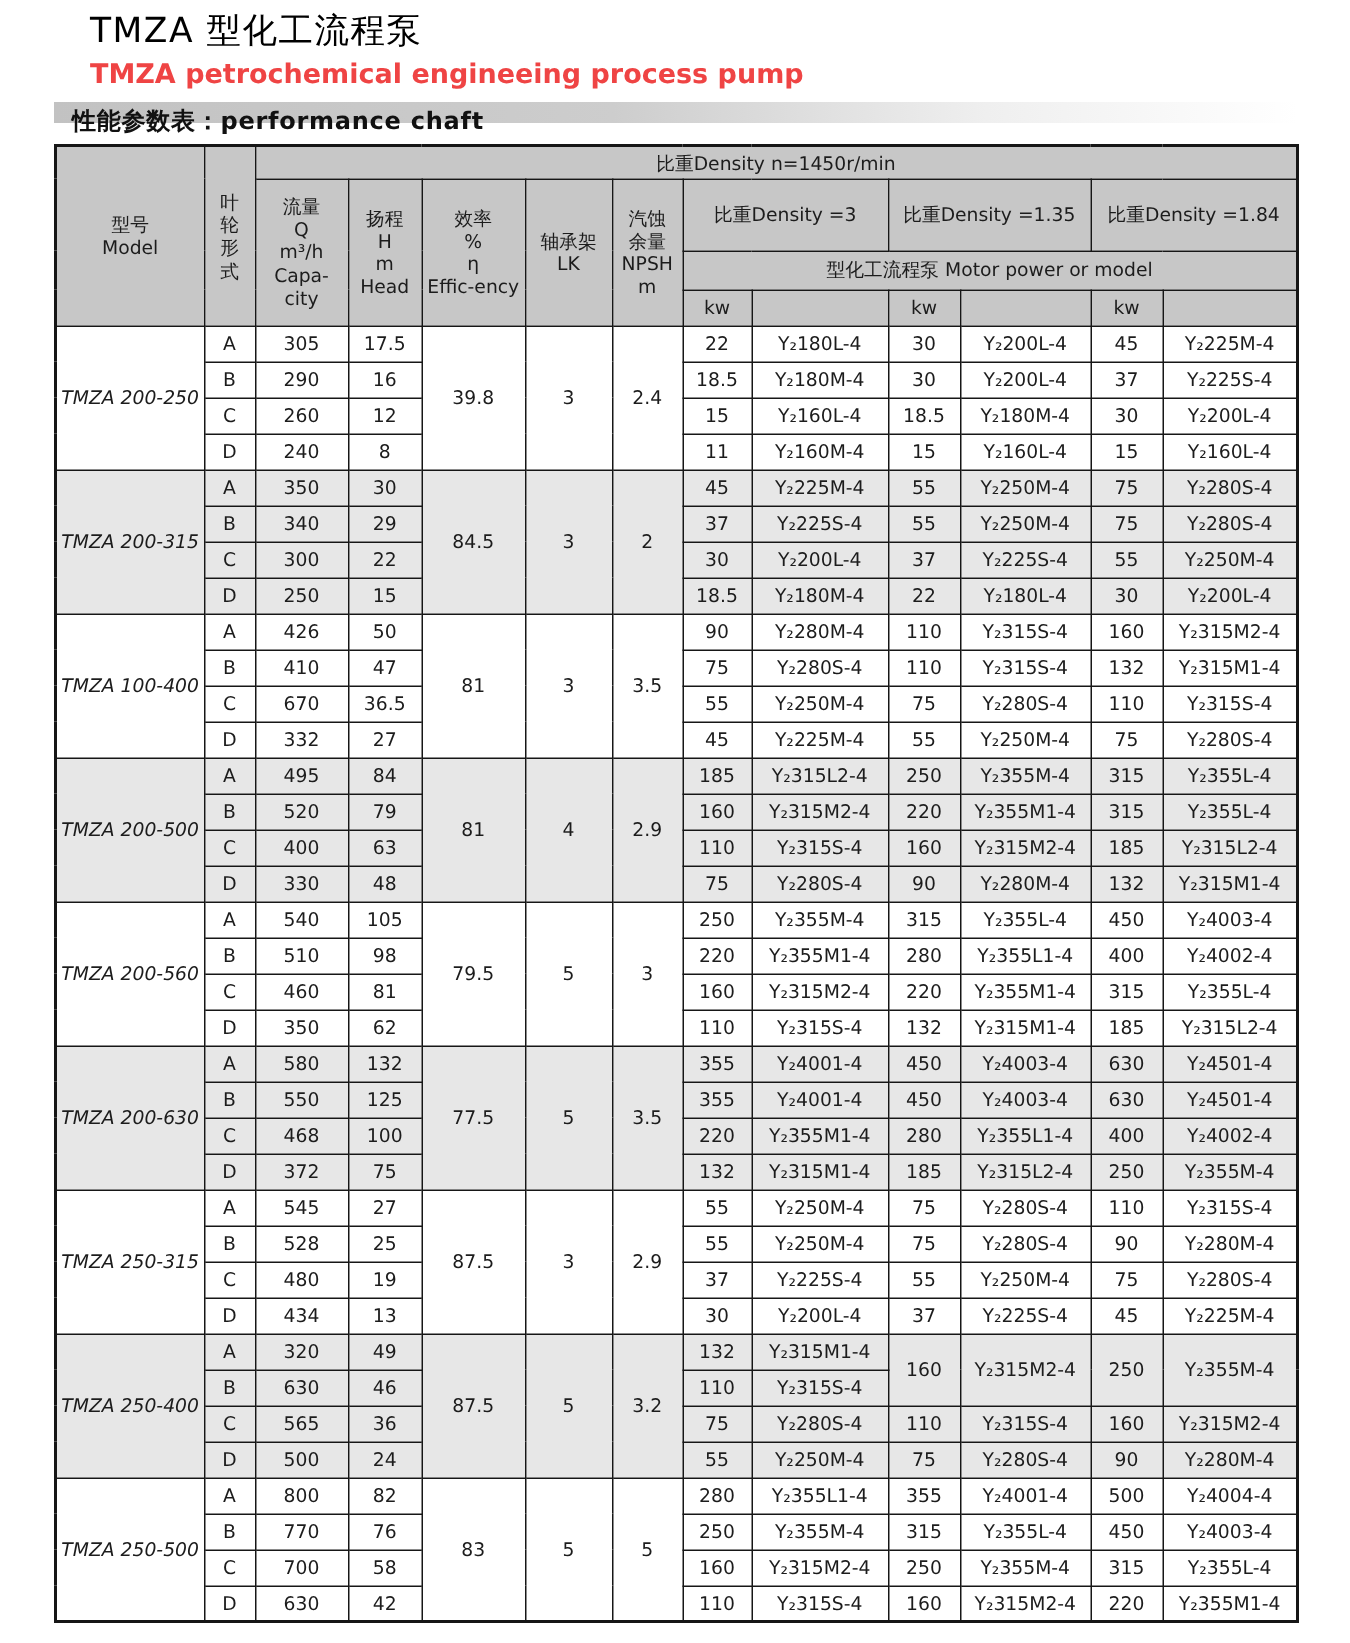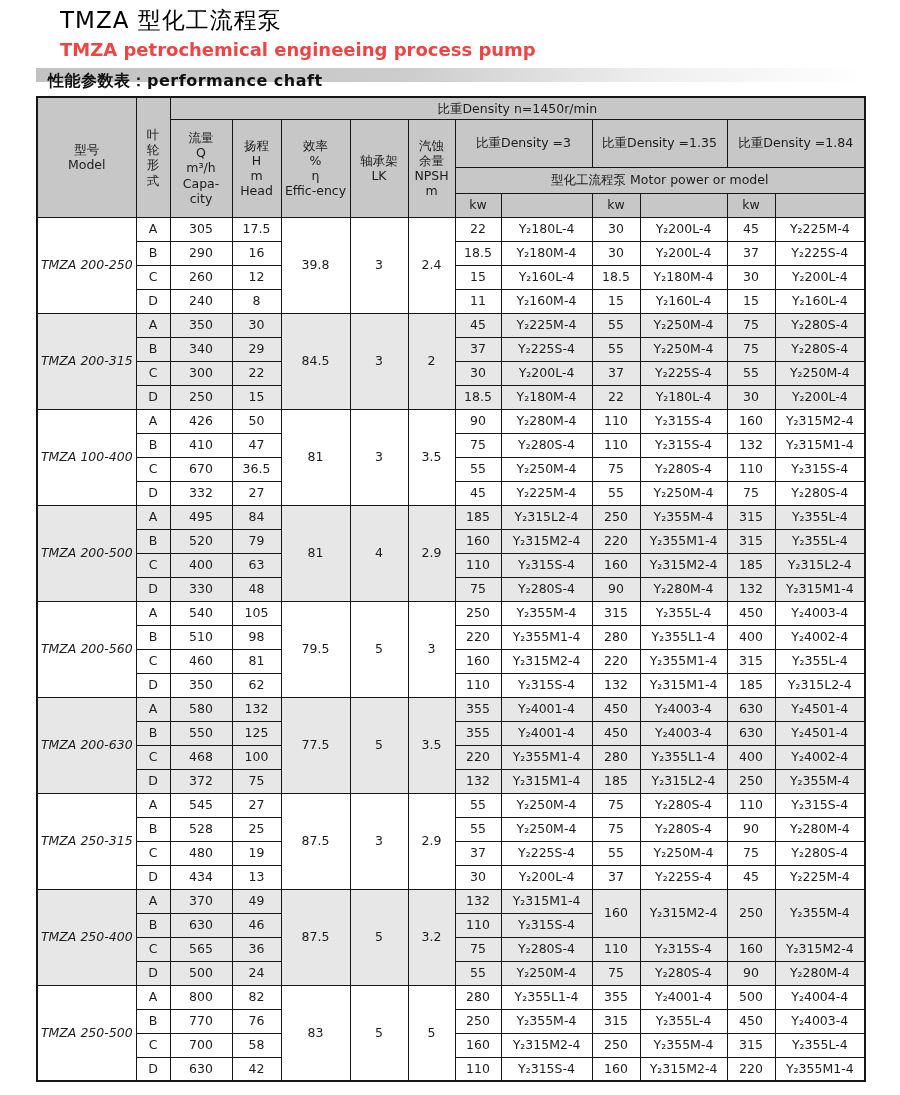--- a/index.html
+++ b/index.html
@@ -443,21 +443,21 @@
           <td>30</td>
           <td>Y₂200L-4</td>
           <td>37</td>
           <td>Y₂225S-4</td>
           <td>45</td>
           <td>Y₂225M-4</td>
         </tr>
         <tr class="shaded">
           <td rowspan="4" class="model-col">TMZA 250-400</td>
           <td>A</td>
-          <td>370</td>
+          <td>320</td>
           <td>49</td>
           <td rowspan="4">87.5</td>
           <td rowspan="4">5</td>
           <td rowspan="4">3.2</td>
           <td>132</td>
           <td>Y₂315M1-4</td>
           <td rowspan="2">160</td>
           <td rowspan="2">Y₂315M2-4</td>
           <td rowspan="2">250</td>
           <td rowspan="2">Y₂355M-4</td>

